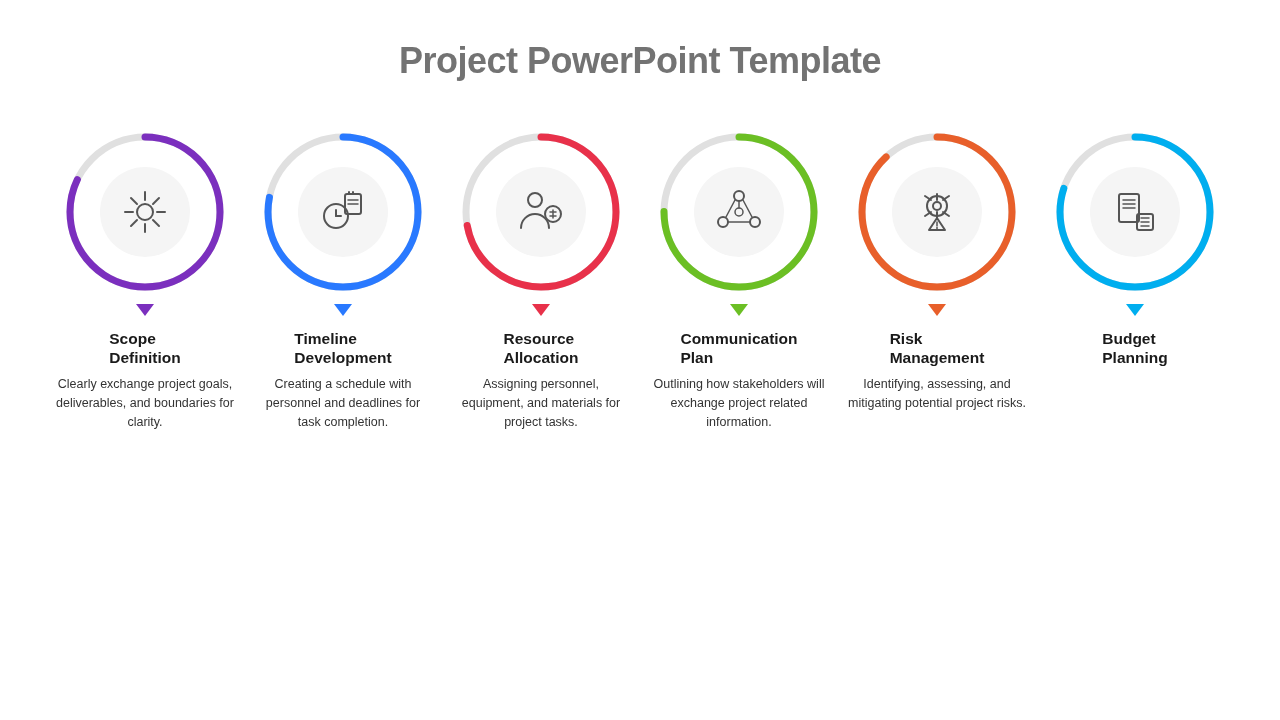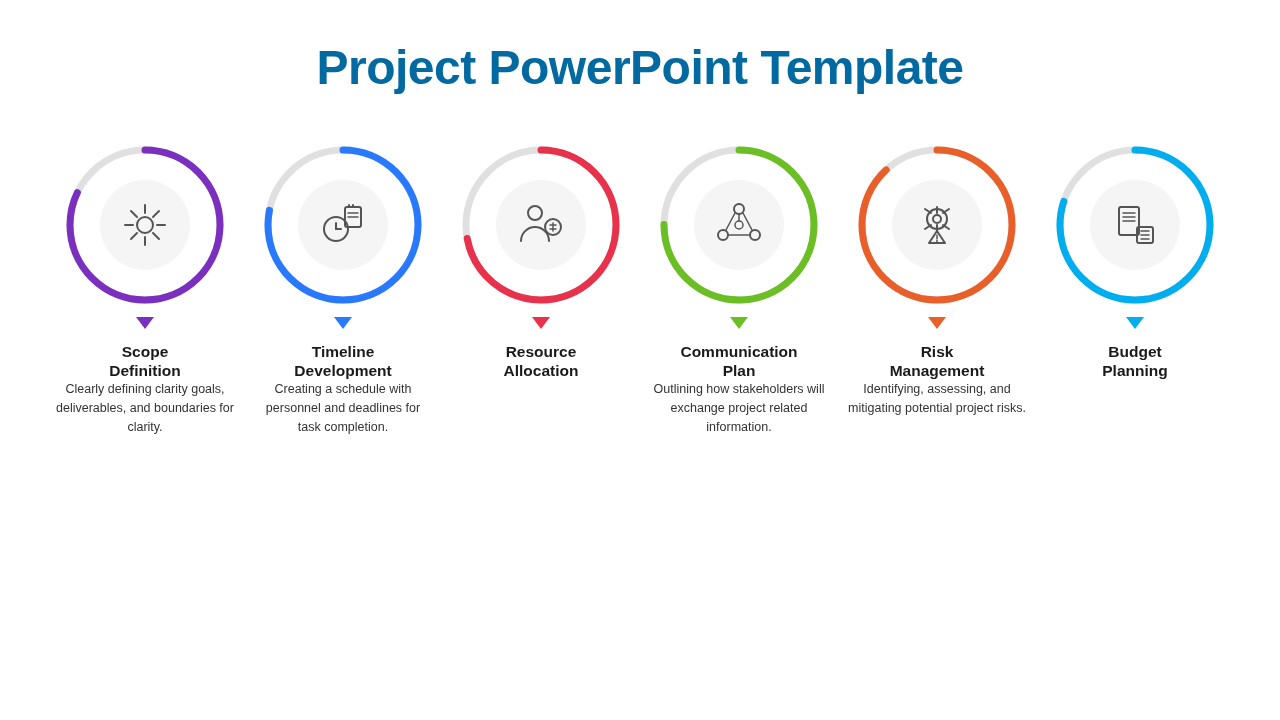--- a/index.html
+++ b/index.html
@@ -9,23 +9,23 @@
       width: 1280px;
       height: 720px;
       overflow: hidden;
       display: flex;
       flex-direction: column;
       align-items: center;
       justify-content: flex-start;
       padding: 40px 20px 20px;
     }
     .title {
-      font-size: 48px;
+      font-size: 36px;
       font-weight: 800;
-      color: #0369a1;
+      color: #737373;
       text-align: left;
       margin-bottom: 50px;
       letter-spacing: -0.5px;
     }
     .cards-container {
       display: flex;
       flex-direction: row;
       gap: 18px;
       justify-content: center;
       align-items: flex-start;
@@ -72,21 +72,22 @@
       height: 0;
       border-left: 9px solid transparent;
       border-right: 9px solid transparent;
       border-top: 12px solid #555;
       margin-bottom: 14px;
     }
     .card-title {
       font-size: 15.5px;
       font-weight: 800;
       color: #1a1a1a;
-      text-align: center;
+      text-align: left;
+      margin-bottom: 8px;
       line-height: 1.2;
     }
     .card-desc {
       font-size: 12.5px;
       color: #333;
       text-align: center;
       line-height: 1.5;
     }
 
     
@@ -125,21 +126,21 @@
       <line x1="38" y1="26" x2="46" y2="26" stroke="#555" stroke-width="2" stroke-linecap="round"></line>
       <line x1="12" y1="12" x2="18" y2="18" stroke="#555" stroke-width="2" stroke-linecap="round"></line>
       <line x1="34" y1="34" x2="40" y2="40" stroke="#555" stroke-width="2" stroke-linecap="round"></line>
       <line x1="40" y1="12" x2="34" y2="18" stroke="#555" stroke-width="2" stroke-linecap="round"></line>
       <line x1="18" y1="34" x2="12" y2="40" stroke="#555" stroke-width="2" stroke-linecap="round"></line>
     </svg>
       </div>
     </div>
     <div class="arrow-down" style="border-top-color: #7B2FBE;"></div>
     <div class="card-title">Scope<br>Definition</div>
-    <div class="card-desc">Clearly defining clarity goals, deliverables, and boundaries for clarity.</div>
+    <div class="card-desc">Clearly exchange project goals, deliverables, and boundaries for clarity.</div>
   </div>
     <div class="card">
     <div class="circle-wrapper">
       <svg viewBox="0 0 160 160" xmlns="http://www.w3.org/2000/svg">
         <circle class="ring-track" cx="80" cy="80" r="75"></circle>
         <circle class="ring-fill" cx="80" cy="80" r="75" stroke="#2979FF" stroke-dasharray="367.5663404700058 103.67255756846316" stroke-dashoffset="0" transform="rotate(-90 80 80)"></circle>
       </svg>
       <div class="circle-inner">
 
     <svg viewBox="0 0 52 52" fill="none" xmlns="http://www.w3.org/2000/svg">
@@ -171,20 +172,21 @@
       <path d="M6 42c0-7.732 6.268-14 14-14s14 6.268 14 14" stroke="#555" stroke-width="2" fill="none" stroke-linecap="round"></path>
       <circle cx="38" cy="28" r="8" stroke="#555" stroke-width="2" fill="none"></circle>
       <line x1="38" y1="24" x2="38" y2="32" stroke="#555" stroke-width="1.5" stroke-linecap="round"></line>
       <line x1="35" y1="26" x2="41" y2="26" stroke="#555" stroke-width="1.5" stroke-linecap="round"></line>
       <line x1="35" y1="30" x2="41" y2="30" stroke="#555" stroke-width="1.5" stroke-linecap="round"></line>
     </svg>
       </div>
     </div>
     <div class="arrow-down" style="border-top-color: #E8314A;"></div>
     <div class="card-title">Resource<br>Allocation</div>
+    <div class="card-desc">Assigning personnel, equipment, and materials for project tasks.</div>
   </div>
     <div class="card">
     <div class="circle-wrapper">
       <svg viewBox="0 0 160 160" xmlns="http://www.w3.org/2000/svg">
         <circle class="ring-track" cx="80" cy="80" r="75"></circle>
         <circle class="ring-fill" cx="80" cy="80" r="75" stroke="#6BBF24" stroke-dasharray="353.4291735288517 117.80972450961724" stroke-dashoffset="0" transform="rotate(-90 80 80)"></circle>
       </svg>
       <div class="circle-inner">
 
     <svg viewBox="0 0 52 52" fill="none" xmlns="http://www.w3.org/2000/svg">

